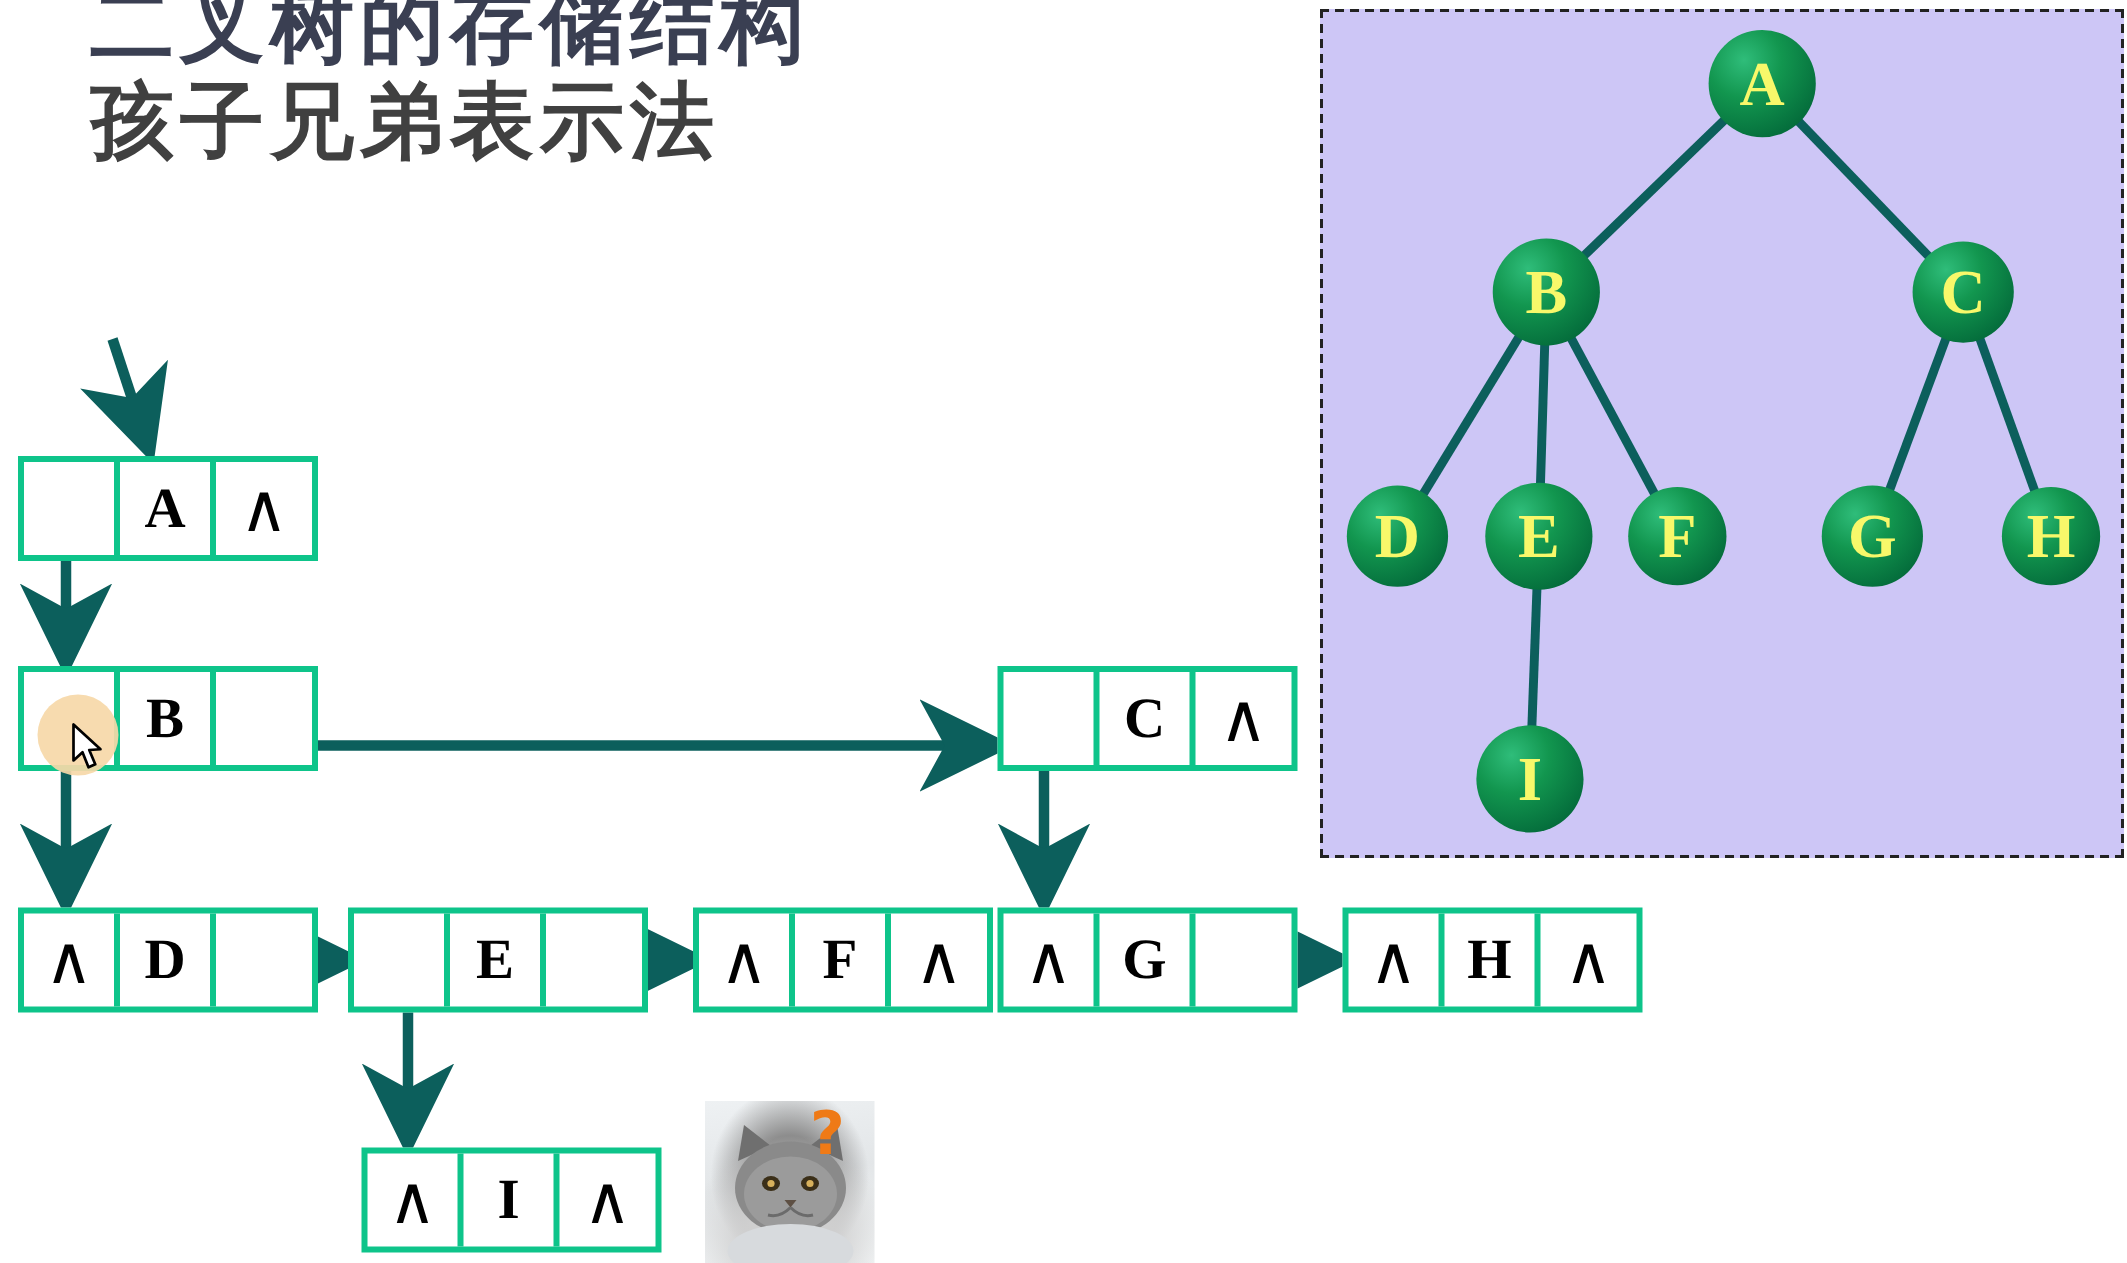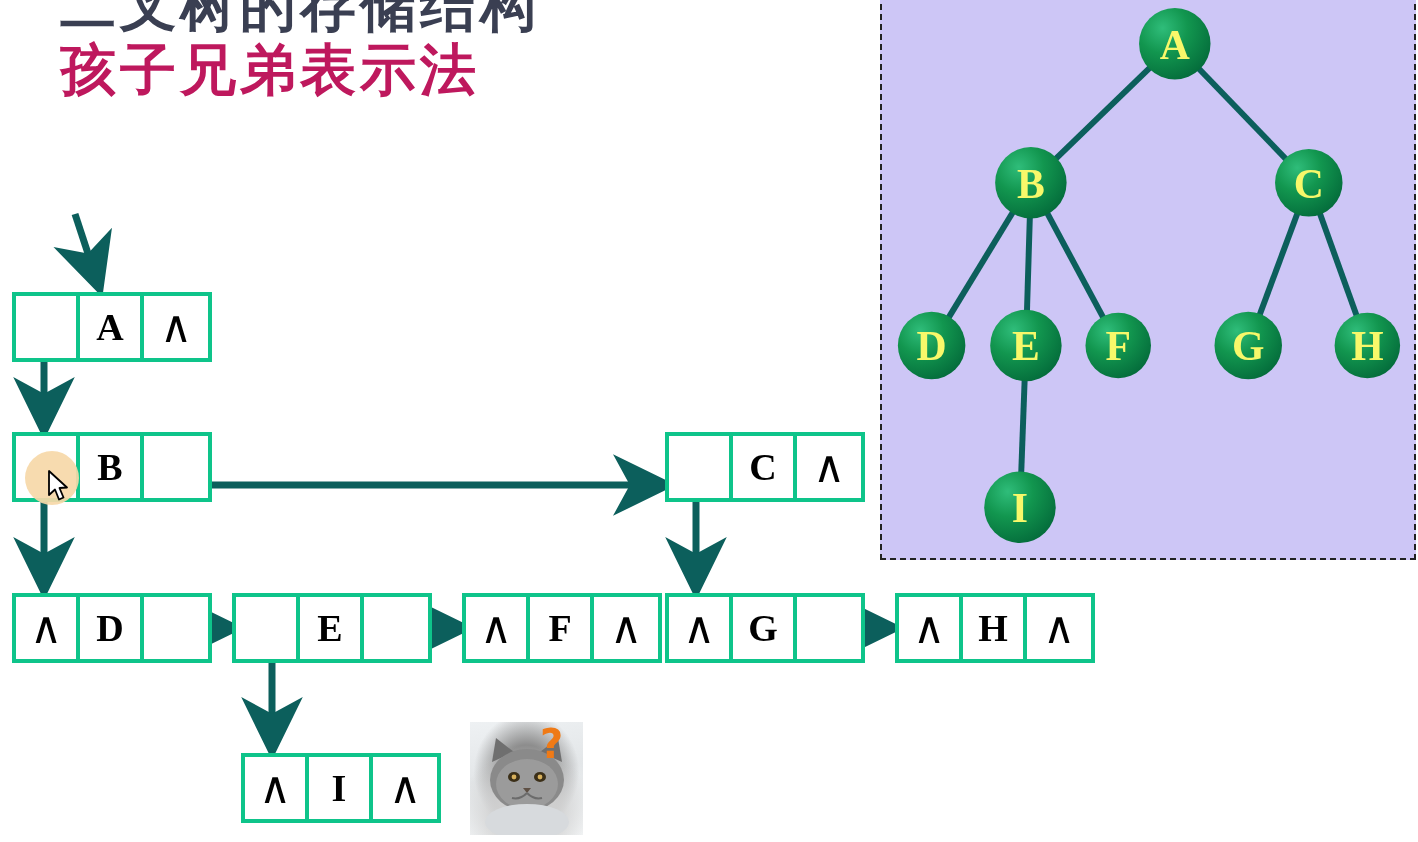--- a/index.html
+++ b/index.html
@@ -2,27 +2,27 @@
 <html><head>
 <meta charset="utf-8">
 <title>Child-Sibling Representation</title>
 <style>
   html,body{margin:0;padding:0;}
   body{
     width:1418px;height:842px;position:relative;overflow:hidden;
     background:#ffffff;
     font-family:"Liberation Serif","DejaVu Serif",serif;
   }
-  #stage{position:absolute;left:0;top:0;width:1418px;height:716px;}
+  #stage{position:absolute;left:0;top:12px;width:1418px;height:716px;}
 
   
   .title-block{position:absolute;left:60px;top:-26px;width:760px;}
   .title-line{
     font-family:"DejaVu Sans","Liberation Sans",sans-serif;
-    font-weight:700;color:#be185d;font-size:56px;line-height:64px;
+    font-weight:700;color:#404040;font-size:56px;line-height:64px;
     letter-spacing:4px;white-space:nowrap;
   }
   .title-line.clipped{color:#3a3f52;}
 
   
   .tree-panel{
     position:absolute;left:880px;top:-6px;width:536px;height:566px;
     background:#cdc6f6;
     border:2px dashed #222;
     box-sizing:border-box;

